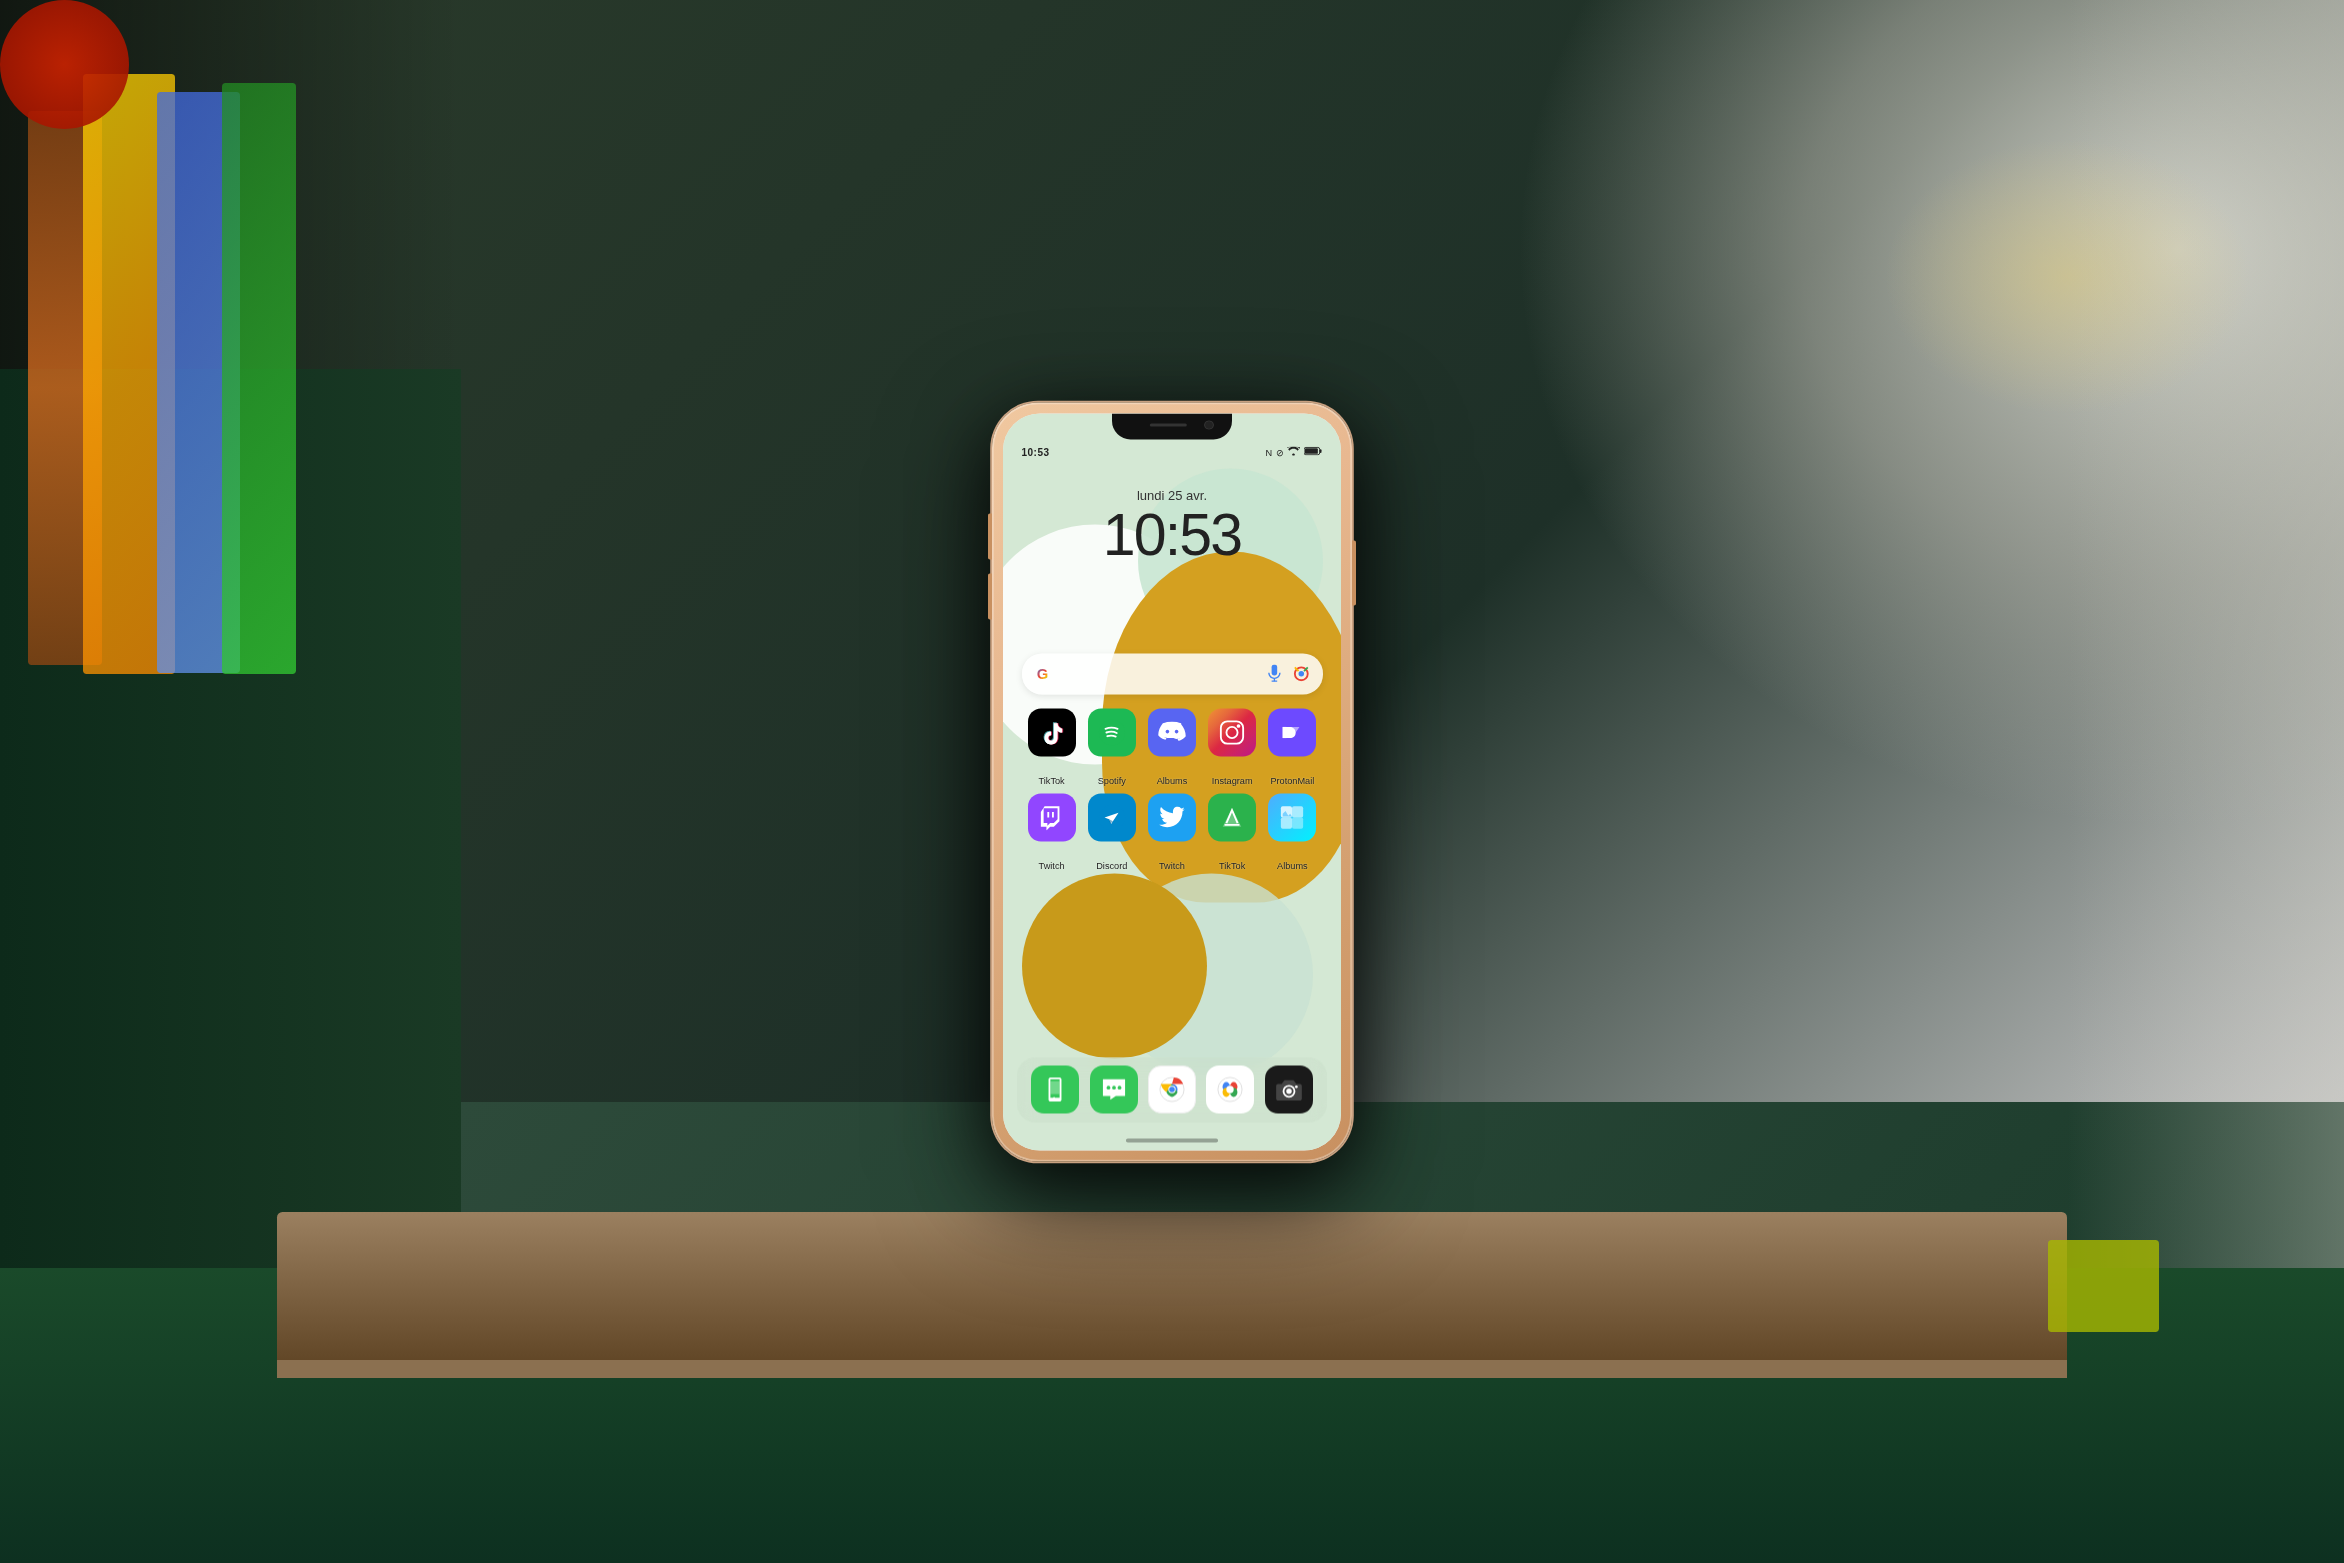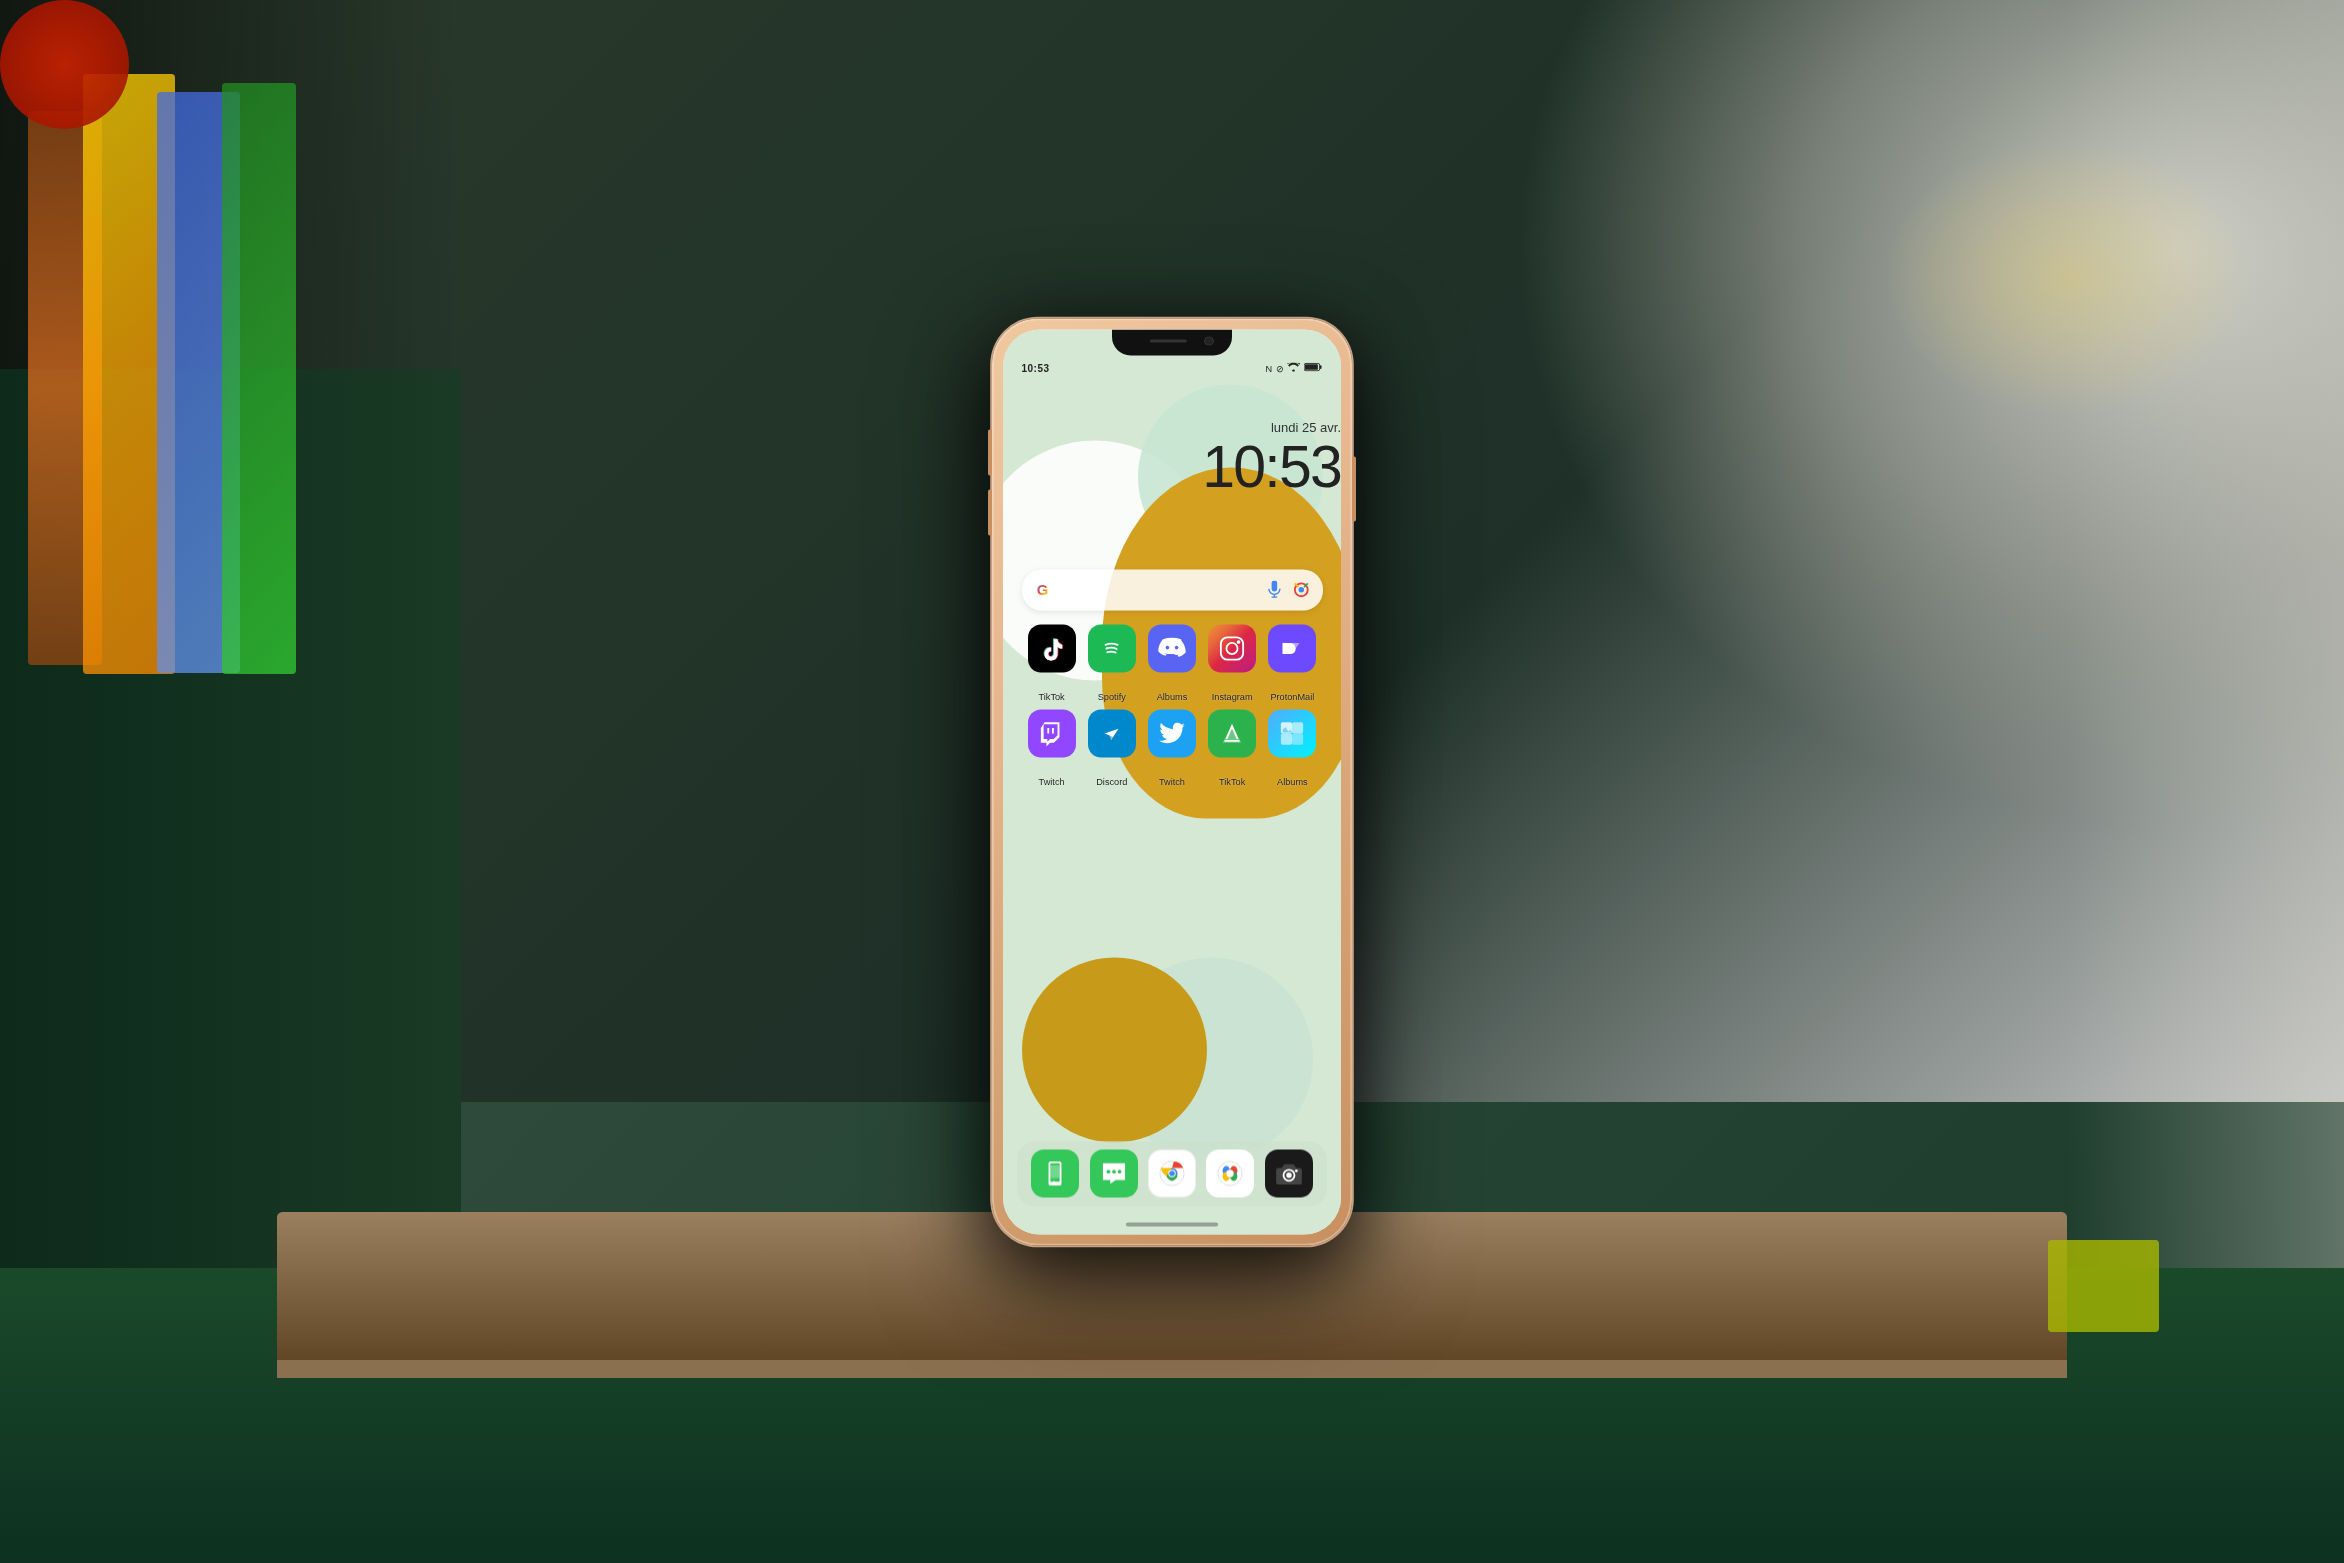--- a/index.html
+++ b/index.html
@@ -48,21 +48,21 @@
     .phone-wrapper {
       position: absolute;
       top: 50%;
       left: 50%;
       transform: translate(-50%, -50%);
       z-index: 10;
     }
 
     .phone-body {
       width: 360px;
-      height: 927px;
+      height: 759px;
       background: linear-gradient(145deg, #f0c8a0 0%, #e8b890 30%, #d4a070 70%, #c89060 100%);
       border-radius: 46px;
       position: relative;
       box-shadow: 
         0 0 0 1.8px #c8a080,
         0 18.5px 74px rgba(0,0,0,0.8),
         0 37px 111px rgba(0,0,0,0.5),
         inset 0 0 0 1.8px rgba(255,255,255,0.3);
       text-decoration: underline;
     }
@@ -197,24 +197,24 @@
       display: flex;
       align-items: center;
       gap: 3.7px;
       font-size: 9.2px;
       color: #222;
     }
 
     
     .clock-area {
       position: absolute;
-      top: 90px;
+      top: 74px;
       left: 0;
       right: 0;
-      text-align: right;
+      text-align: center;
       z-index: 5;
     }
 
     .clock-date {
       font-size: 13px;
       color: #333;
       font-weight: 400;
       margin-bottom: 3.7px;
     }
 

